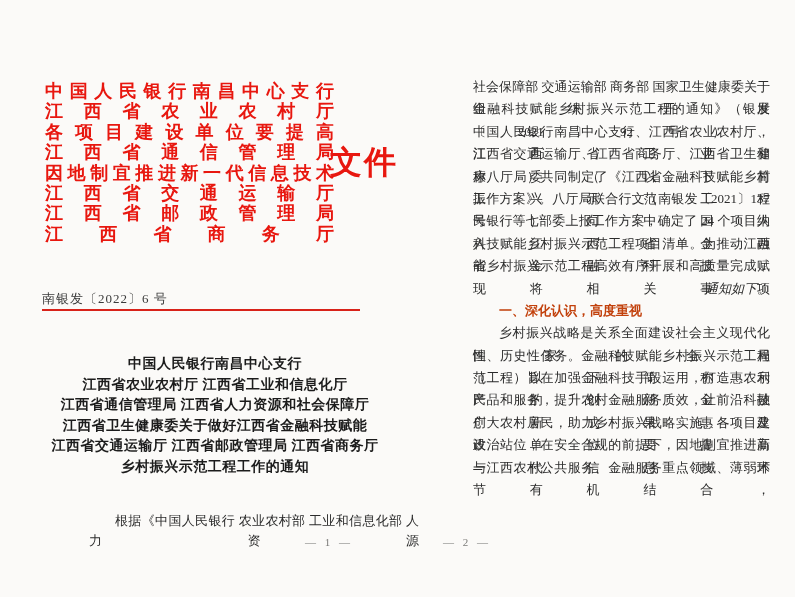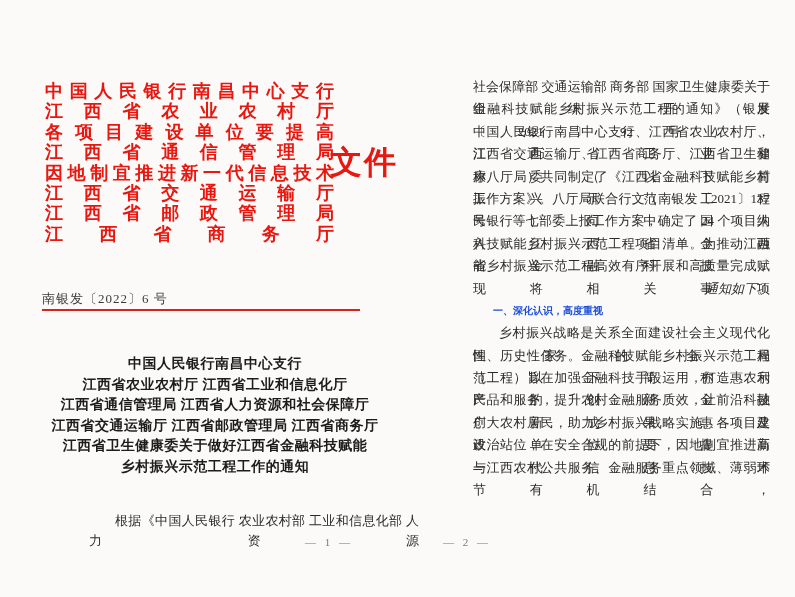--- a/index.html
+++ b/index.html
@@ -41,22 +41,22 @@
     text-indent:2em;text-align:justify;text-align-last:justify;margin-left:44px;
   }
 
   
   .right-body{position:absolute;left:436px;top:76px;width:334px;font-size:13px;color:#2b2b2b;}
   .rline{line-height:22.4px;height:22.4px;white-space:nowrap;letter-spacing:0;margin-left:37px;}
   .rline.fill{text-align:justify;text-align-last:justify;white-space:normal;}
   .rline.first{text-indent:2em;text-align:justify;text-align-last:justify;white-space:normal;}
   .rline.end{text-align:right;font-style:italic;}
   .rline.heading{
-    font-weight:700;text-indent:2em;color:#1d4ed8;
-    font-family:"Liberation Sans", sans-serif;font-size:10px;
+    font-weight:700;text-indent:2em;color:#c2410c;
+    font-family:"Liberation Sans", sans-serif;font-size:13px;
   }
 
   
   .pageno{
     position:absolute;top:536px;font-size:11px;color:#7b7b78;
     letter-spacing:3px;white-space:nowrap;
   }
   .pn1{left:305px;}
   .pn2{left:443px;}
 </style>
@@ -76,22 +76,22 @@
         <div class="agency">江西省邮政管理局</div>
         <div class="agency">江西省商务厅</div>
       </div>
     <div class="wenjian">文件</div>
     <div class="doc-number">南银发〔2022〕6 号</div>
     <div class="red-rule"></div>
     <div class="title-block">
         <div class="title-line">中国人民银行南昌中心支行</div>
         <div class="title-line">江西省农业农村厅 江西省工业和信息化厅</div>
         <div class="title-line">江西省通信管理局 江西省人力资源和社会保障厅</div>
+        <div class="title-line">江西省卫生健康委关于做好江西省金融科技赋能</div>
         <div class="title-line">江西省交通运输厅 江西省邮政管理局 江西省商务厅</div>
-        <div class="title-line">江西省卫生健康委关于做好江西省金融科技赋能</div>
         <div class="title-line">乡村振兴示范工程工作的通知</div>
       </div>
     <div class="left-body">根据《中国人民银行 农业农村部 工业和信息化部 人力资源</div>
     <div class="pageno pn1">— 1 —</div>
   </section>
 
   <section class="page">
     <div class="right-body">
         <div class="rline fill">社会保障部 交通运输部 商务部 国家卫生健康委关于组织开展</div>
         <div class="rline fill">金融科技赋能乡村振兴示范工程的通知》（银发〔2021〕92 号），</div>

